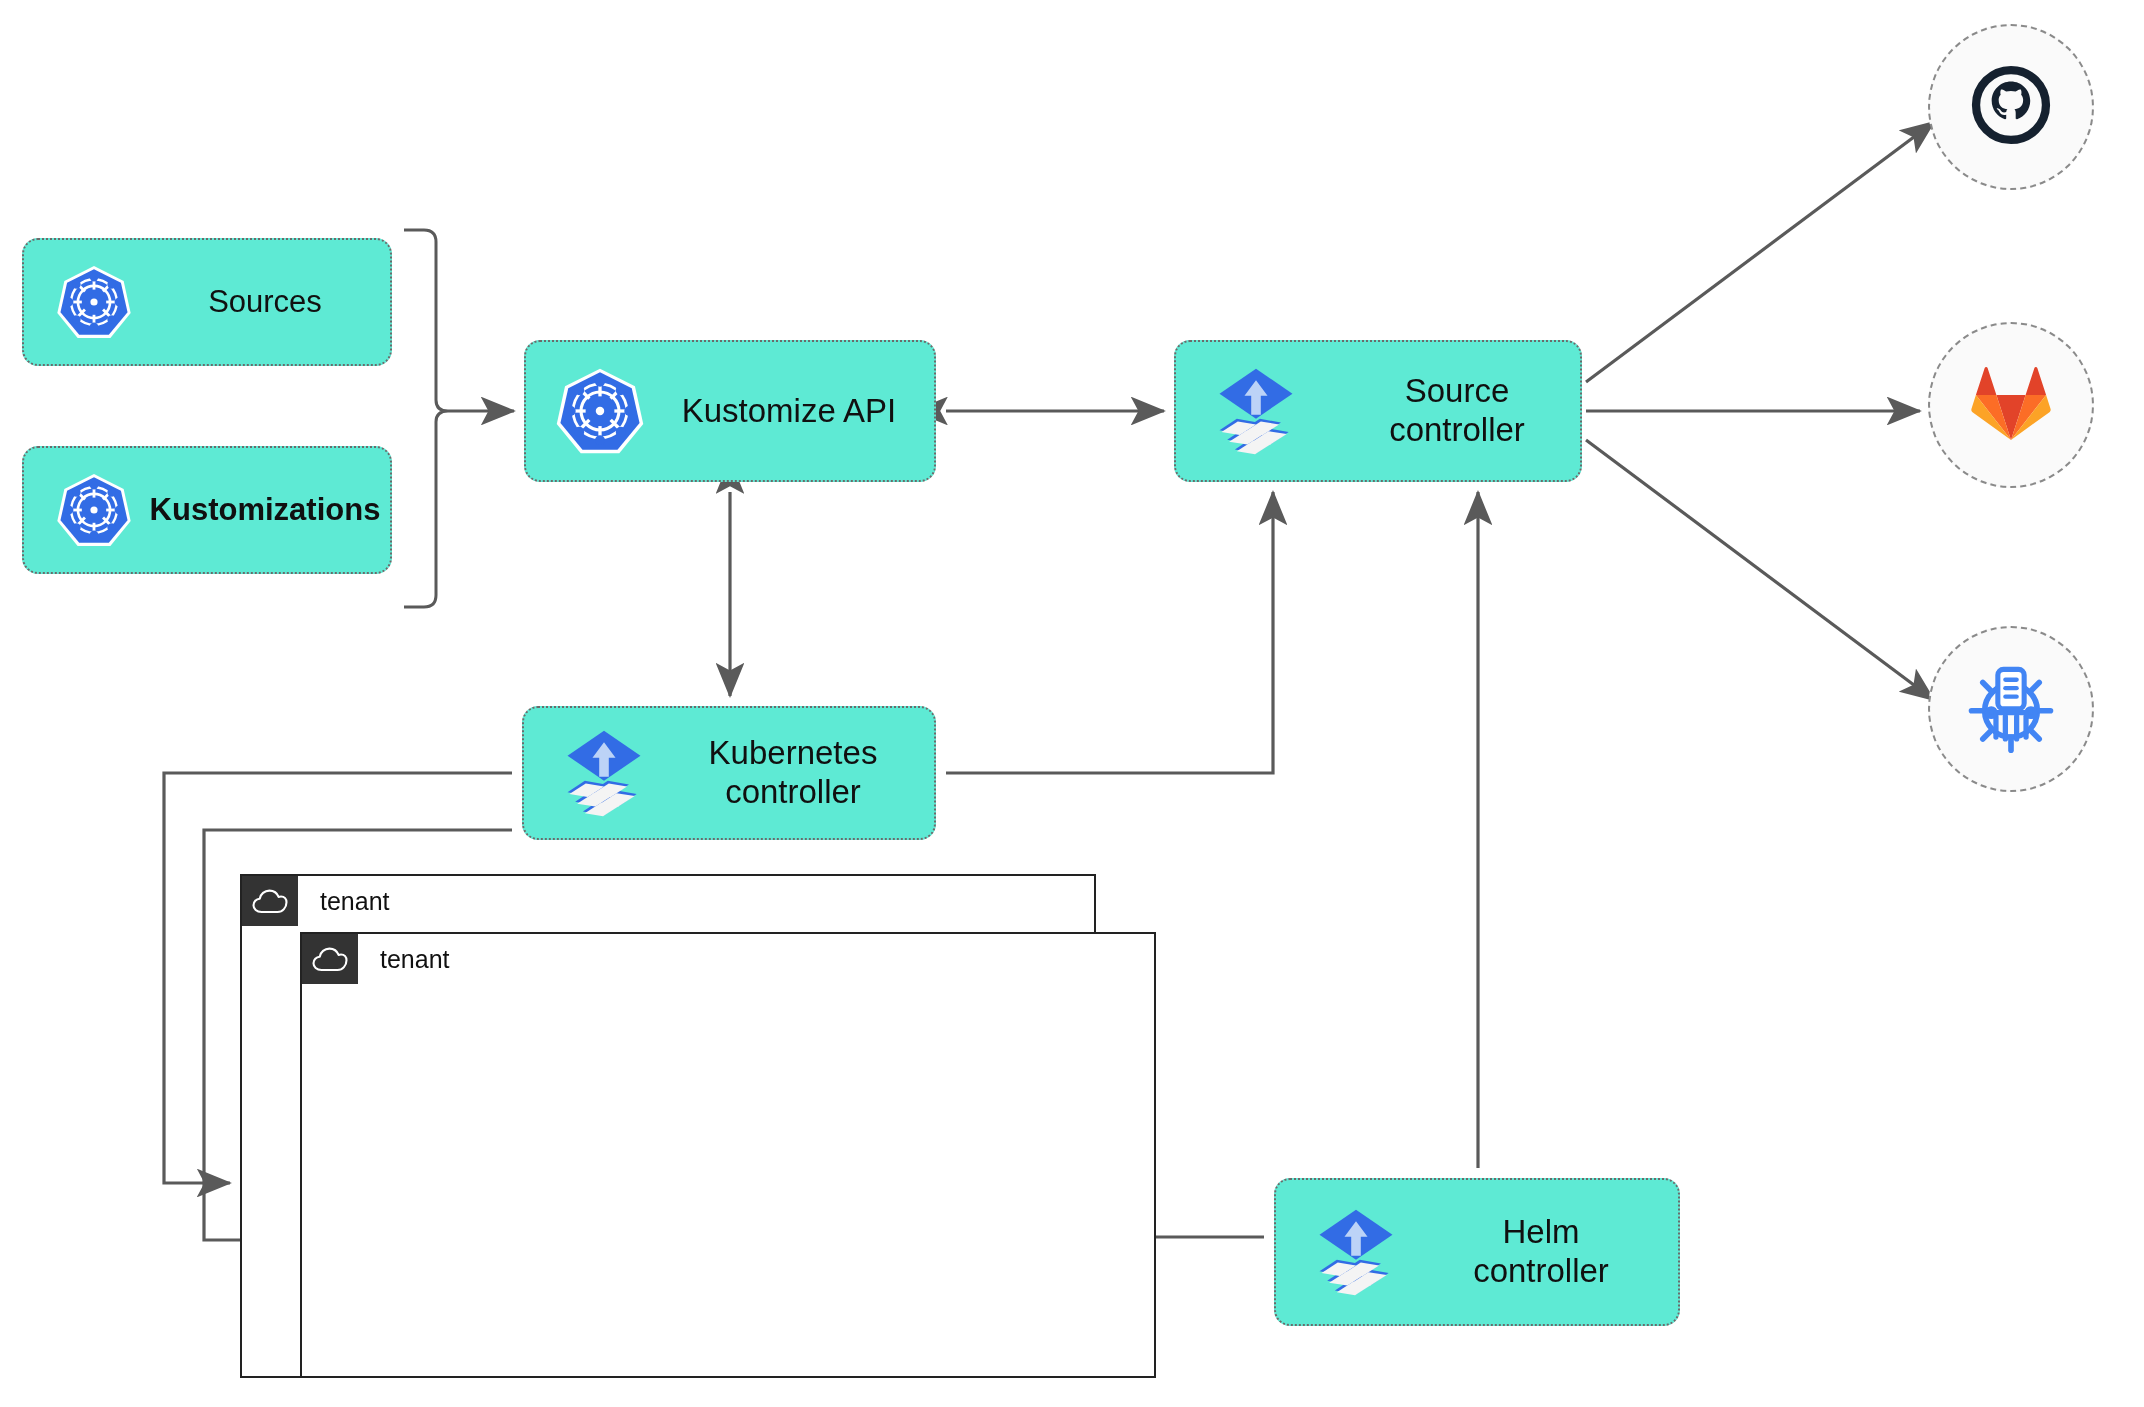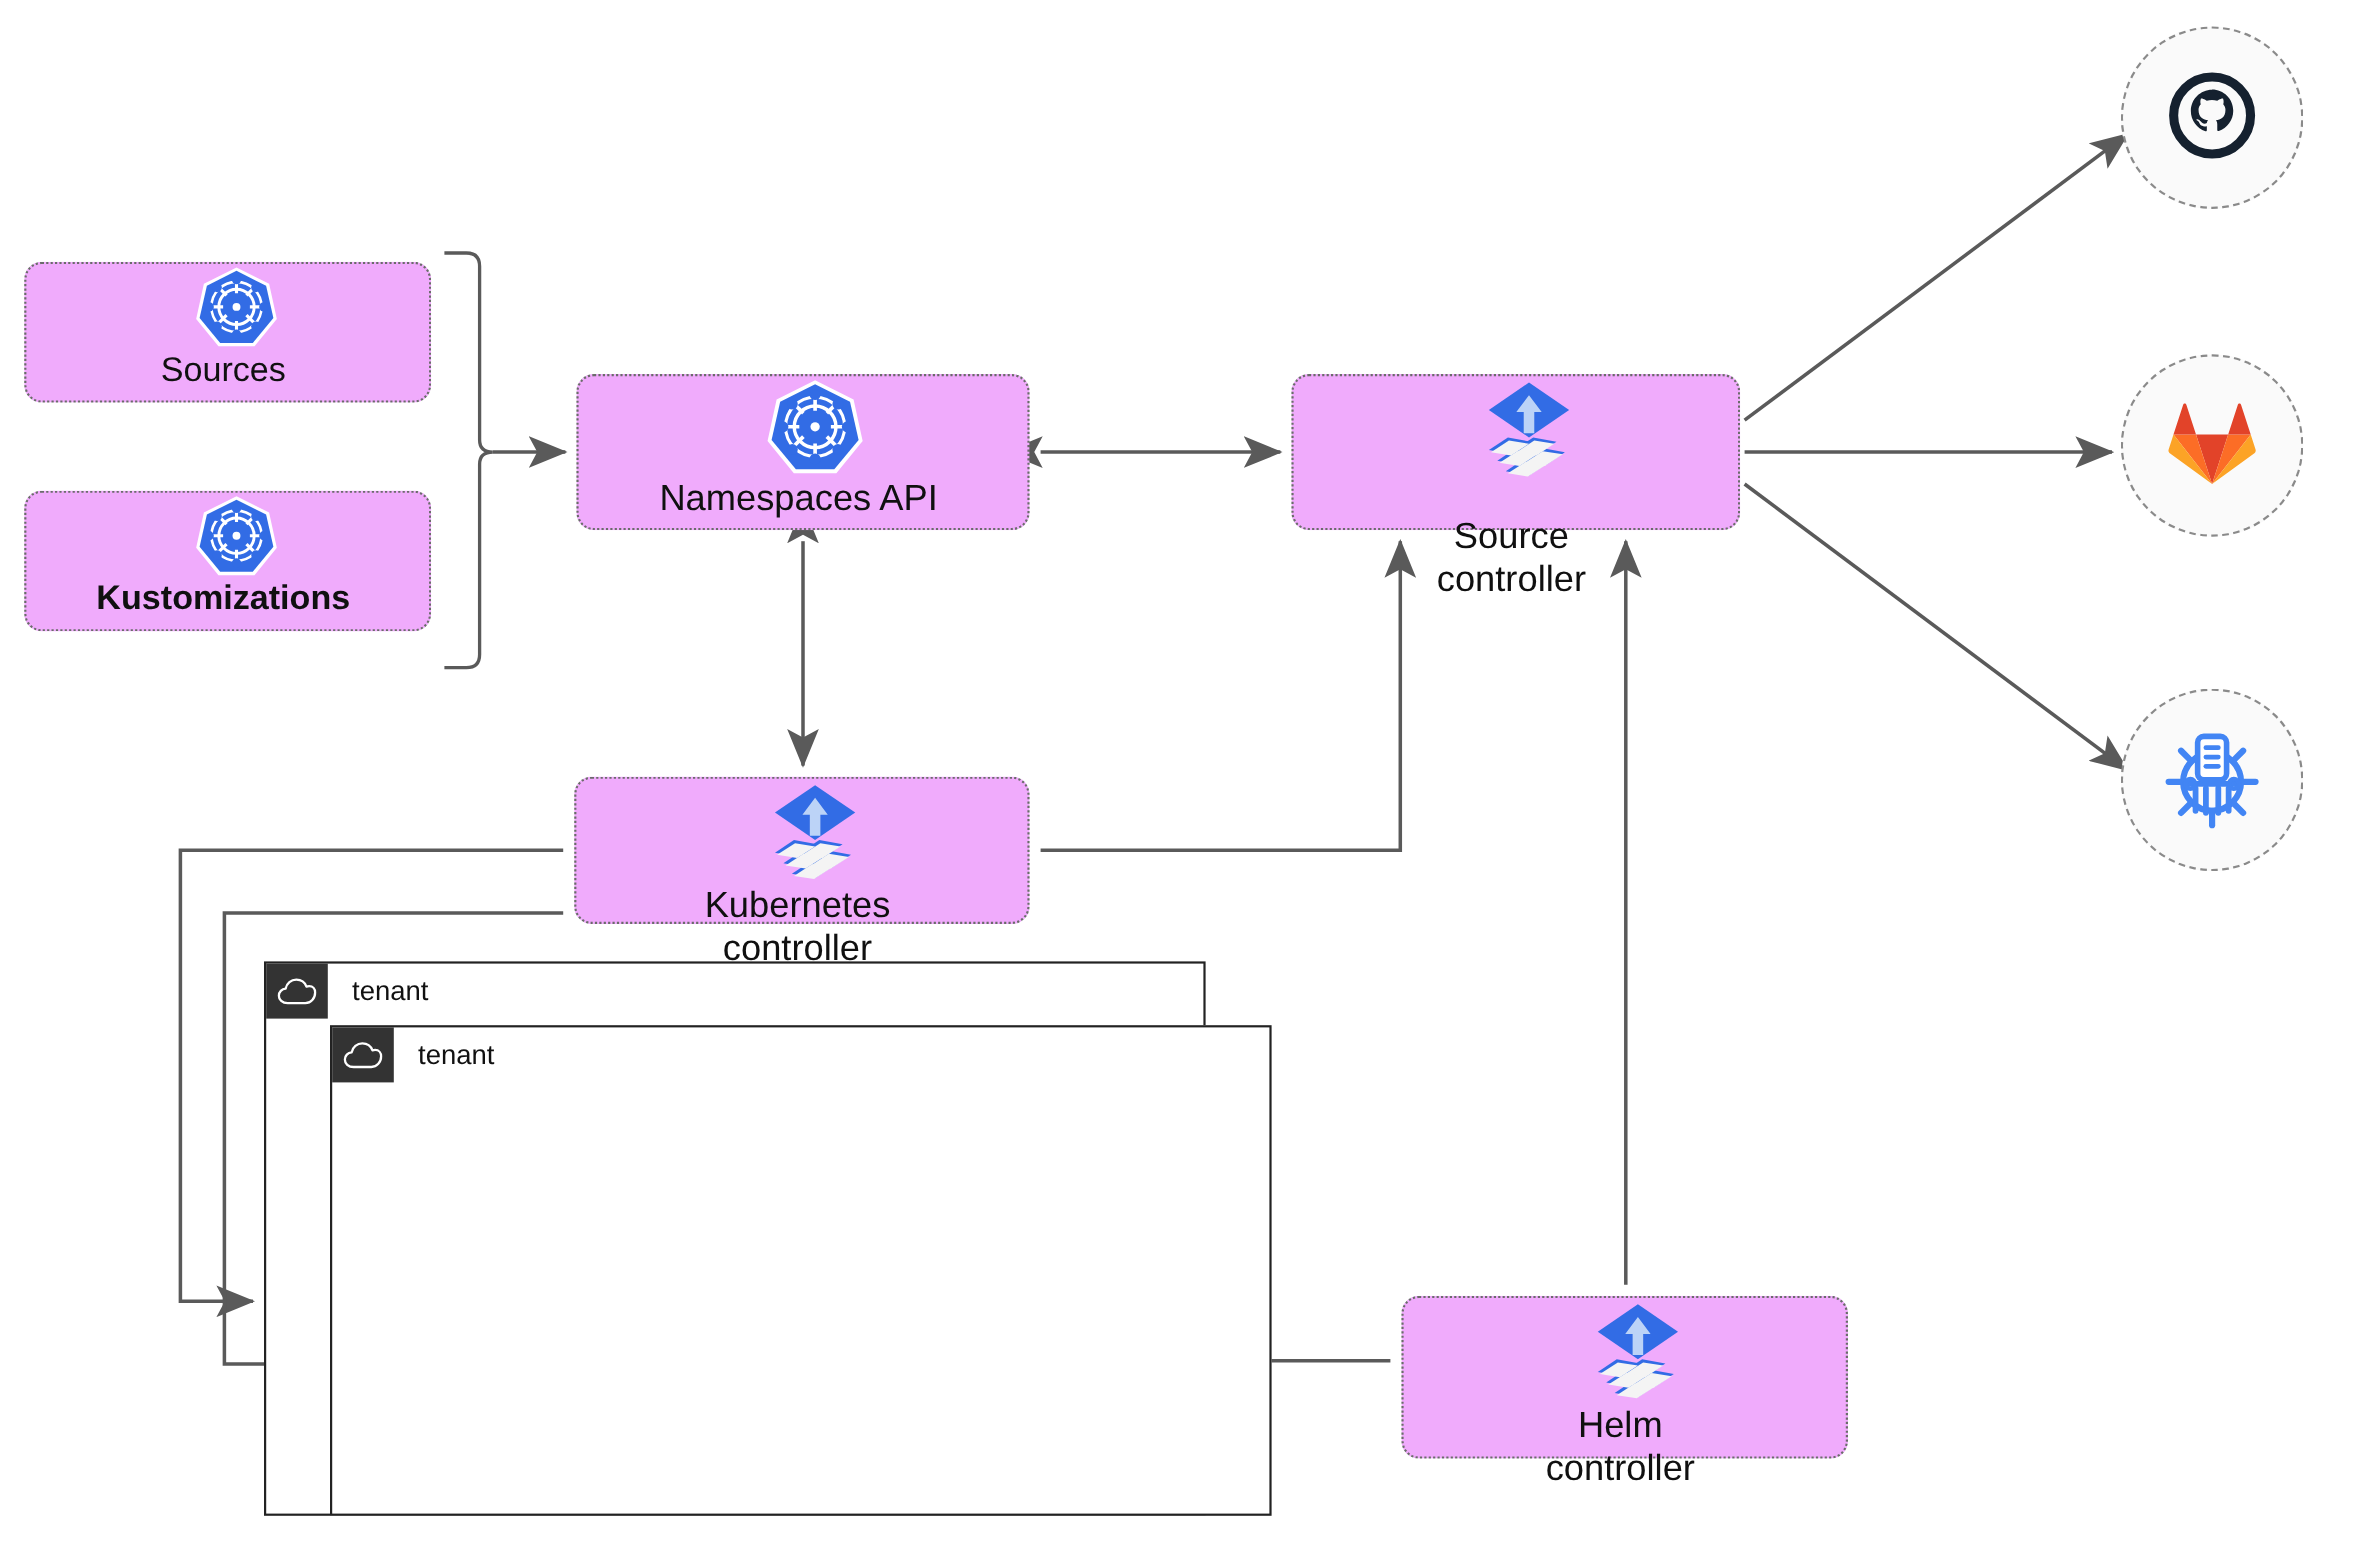--- a/index.html
+++ b/index.html
@@ -24,27 +24,26 @@
     position: absolute;
     left: 0; top: 0;
     width: 2144px;
     height: 1407px;
     pointer-events: none;
   }
   
   .node {
     position: absolute;
     box-sizing: border-box;
-    background: #f0abfc;
+    background: #5eead4;
     border: 2px dotted #6b6b6b;
     border-radius: 16px;
     display: flex;
     align-items: center;
     z-index: 3;
-    flex-direction: column;
   }
   .node .ico {
     flex: 0 0 auto;
     display: flex;
     align-items: center;
     justify-content: center;
   }
   .node .lbl {
     flex: 1 1 auto;
     text-align: center;
@@ -298,21 +297,21 @@
             <circle cx="50" cy="81.8" r="5.4"></circle>
           <circle cx="18.2" cy="50" r="5.4"></circle>
             <circle cx="81.8" cy="50" r="5.4"></circle>
           <circle cx="27.5" cy="27.5" r="5.4"></circle>
             <circle cx="72.5" cy="72.5" r="5.4"></circle>
           <circle cx="72.5" cy="27.5" r="5.4"></circle>
             <circle cx="27.5" cy="72.5" r="5.4"></circle>
         </g>
       </svg>
     </span>
-    <span class="lbl">Namespaces API</span>
+    <span class="lbl">Kustomize API</span>
   </div>
 
   <div class="node" id="node-source-ctrl">
     <span class="ico">
       <svg width="96" height="96" viewBox="0 0 100 100" aria-hidden="true">
         <path d="M50 6 L88 32 L50 58 L12 32 Z" fill="#326CE5"></path>
         <path d="M50 18 L62 34 h-7 v20 h-10 V34 h-7 Z" fill="#bcd3f7"></path>
         <g fill="#326CE5">
           <path d="M12 70 L30 58 L52 62 L34 74 Z"></path>
           <path d="M36 70 L54 58 L76 62 L58 74 Z"></path>

